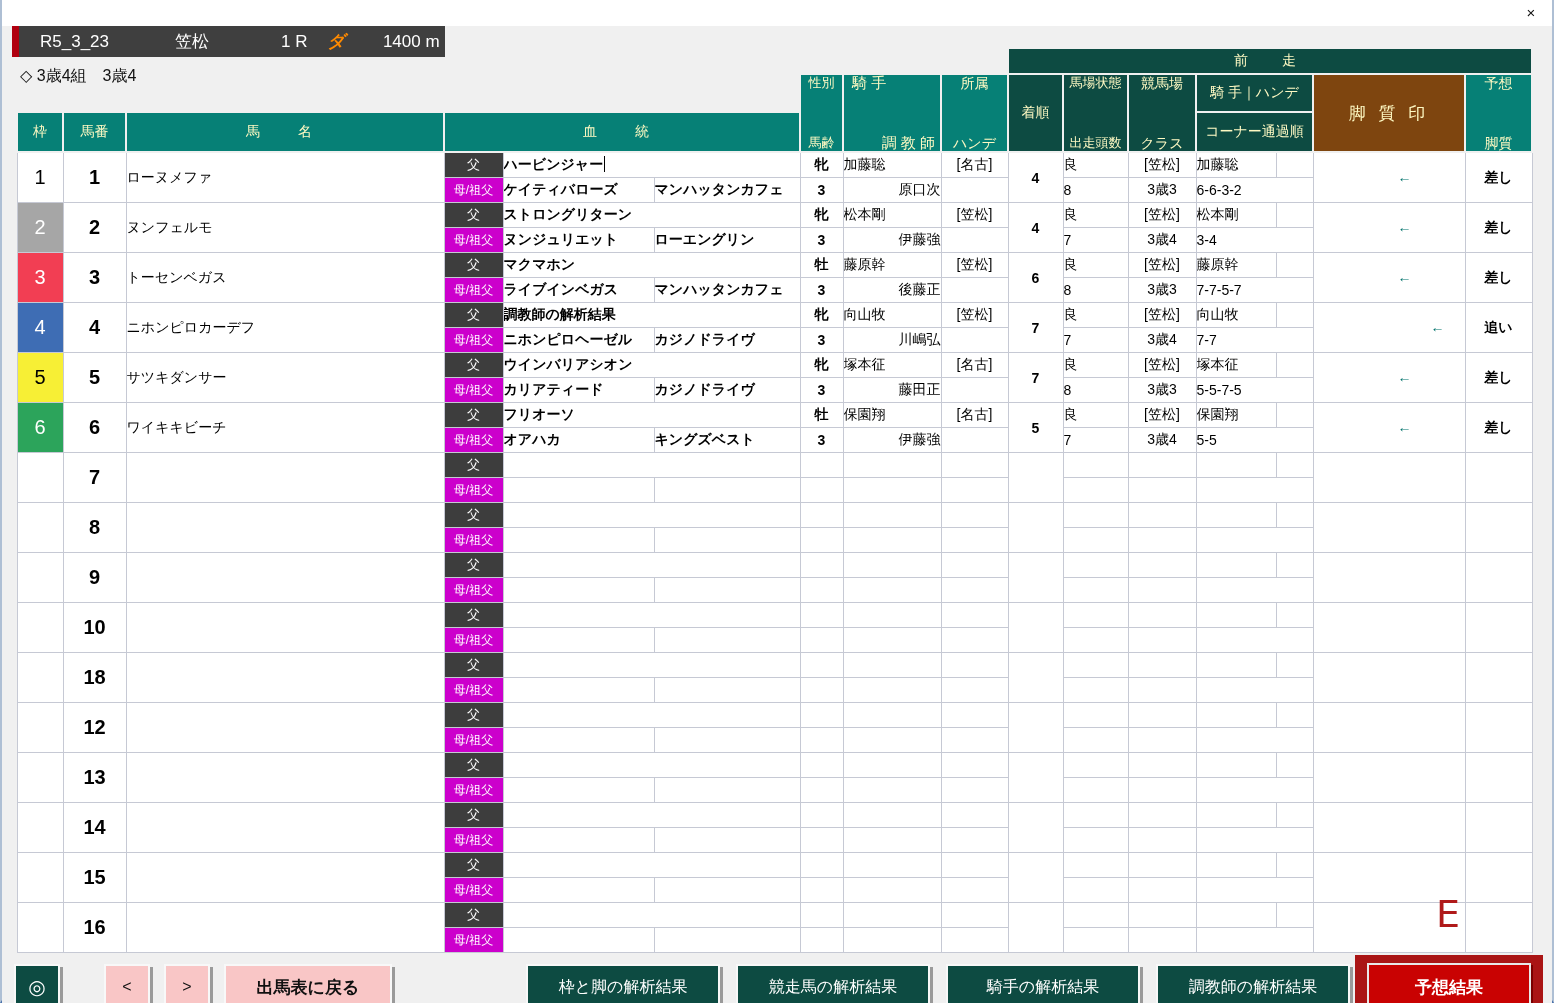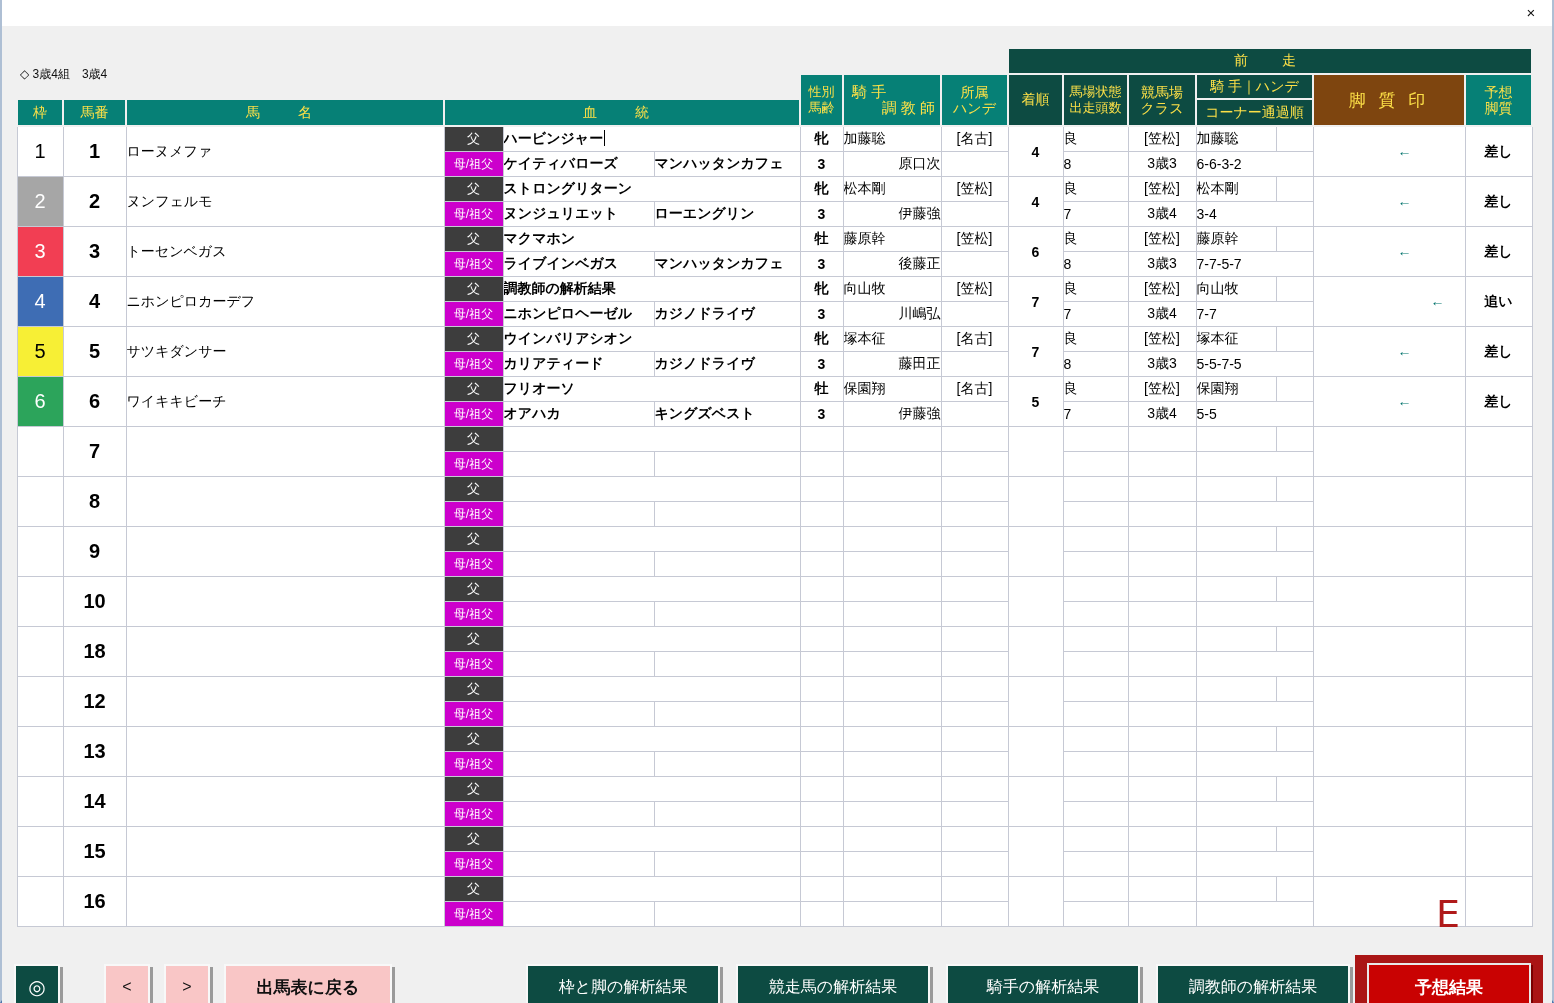--- a/index.html
+++ b/index.html
@@ -15,38 +15,38 @@
   
   .racebar{position:absolute;left:10px;top:0px;width:433px;height:31px;background:#3f3f3f;
            display:flex;align-items:center;color:#fff;font-size:17px;}
   .racebar .accent{width:7px;height:31px;background:#b00010;flex:0 0 auto;}
   .racebar .t1{margin-left:21px;}
   .racebar .t2{margin-left:66px;}
   .racebar .t3{margin-left:72px;}
   .racebar .t4{margin-left:20px;color:#ff8a00;font-weight:bold;font-style:italic;}
   .racebar .t5{margin-left:38px;}
 
-  .subtitle{position:absolute;left:18px;top:40px;font-size:12px;color:#111;z-index:6;}
+  .subtitle{position:absolute;left:18px;top:40px;font-size:16px;color:#111;z-index:6;}
 
   
   #grid{position:absolute;left:14px;top:21px;border-collapse:collapse;table-layout:fixed;z-index:2;}
   #grid td{border:1px solid #c6c9d4;overflow:hidden;white-space:nowrap;padding:0;
            vertical-align:middle;font-size:14px;background:#fff;}
   #grid td.ghost{border:none;background:transparent;}
   
-  #grid td.h,#grid td.hd,#grid td.hb{border:2px solid #f0f0f0;color:#fde047;text-align:center;}
+  #grid td.h,#grid td.hd,#grid td.hb{border:2px solid #f0f0f0;color:#fef9c3;text-align:center;}
   #grid td.h{background:#068076;}
   #grid td.hd{background:#0d4b42;}
   #grid td.hb{background:#7e450f;font-size:17px;letter-spacing:4px;margin-top:44px;}
   tr.hA td{height:24px;}
   tr.hB td{height:23px;}
   tr.hC td{height:25px;font-size:16px;}
   td.zenso{font-size:17px;letter-spacing:10px;}
   td.bigh{font-size:20px;}
-  .two{display:flex;flex-direction:column;justify-content:center;line-height:16px;height:100%;}
+  .two{display:flex;flex-direction:column;line-height:16px;height:100%;gap:44px;}
   .two .l{font-size:13px;}
   .two .l14{font-size:14px;}
   .kisblk .a{text-align:left;padding-left:8px;font-size:15px;}
   .kisblk .b{text-align:right;padding-right:5px;font-size:15px;}
   td.lsp{letter-spacing:12px;}
 
   
   tr.sub td{height:24px;}
   tr.odd td{background:#f3f3fb;}
   tr.even td{background:#ffffff;}
@@ -90,20 +90,28 @@
 </head>
 <body>
 
 <div id="window">
   <div class="titlebar">
     <div class="closebtn">×</div>
   </div>
 
   <div class="main">
 
+    <div class="racebar">
+      <div class="accent"></div>
+      <span class="t1">R5_3_23</span>
+      <span class="t2">笠松</span>
+      <span class="t3">1 R</span>
+      <span class="t4">ダ</span>
+      <span class="t5">1400 m</span>
+    </div>
 
     <div class="subtitle">◇ 3歳4組　3歳4</div>
 
     <table id="grid">
       <colgroup>
         <col style="width:46px">
           <col style="width:63px">
           <col style="width:318px">
         <col style="width:59px">
           <col style="width:151px">

